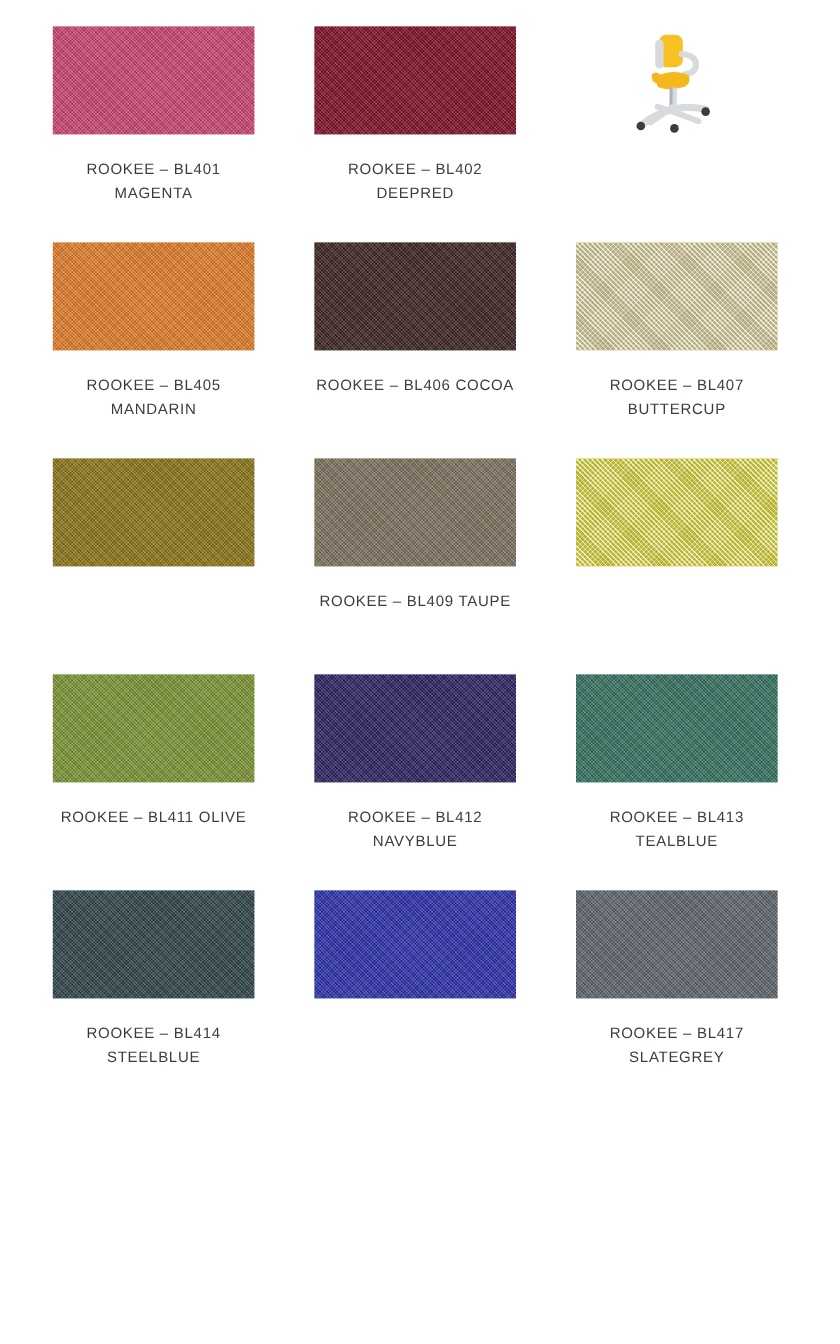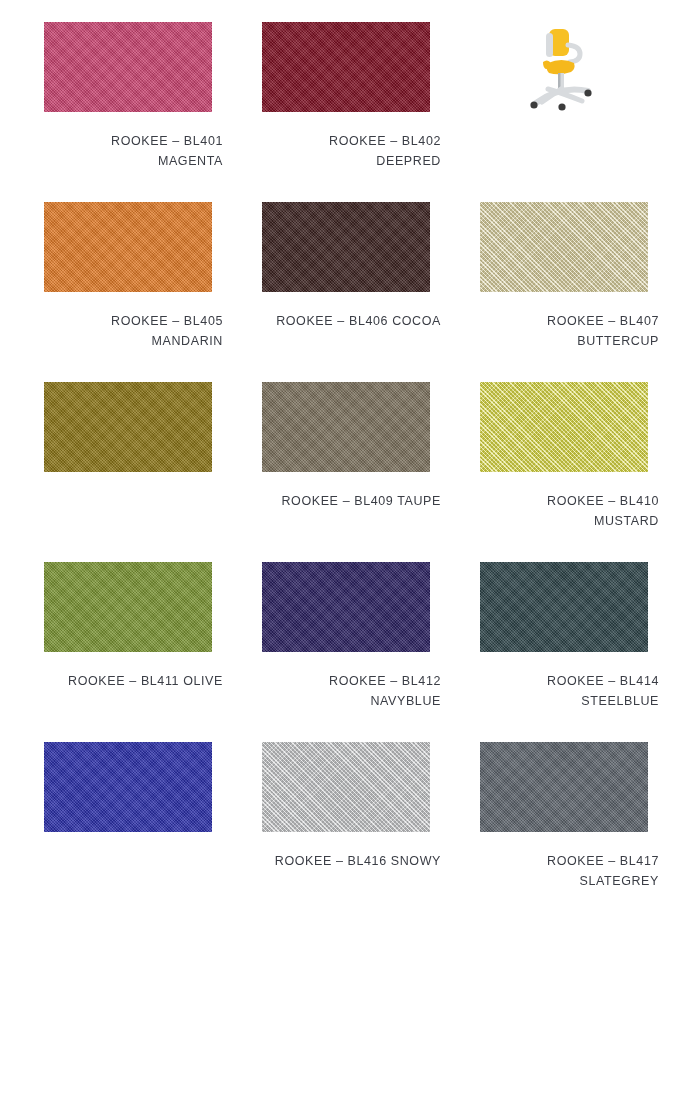--- a/index.html
+++ b/index.html
@@ -99,21 +99,21 @@
     align-items: center;
     justify-content: center;
     background: #ffffff;
   }
   .photo svg { display: block; }
 
   
   .label {
     margin-top: 19px;
     width: 190px;
-    text-align: right;
+    text-align: center;
     font-family: "Liberation Sans", sans-serif;
     font-size: 12.5px;
     line-height: 20px;
     letter-spacing: 0.6px;
     color: #3a3d45;
     text-transform: uppercase;
     white-space: pre-line;
   }
 </style>
 </head>
@@ -188,55 +188,54 @@
       <div class="cell">
         <div class="swatch" style="background-color: rgb(123, 112, 92);">
           <div class="weave"></div>
         </div>
         <div class="label">ROOKEE – BL409 TAUPE</div>
       </div>
       <div class="cell">
         <div class="swatch strong-weave" style="background-color: rgb(223, 222, 69);">
           <div class="weave"></div>
         </div>
-        <div class="label">ROOKEE – BL410
-MUSTARD</div>
       </div>
       <div class="cell">
         <div class="swatch" style="background-color: rgb(122, 147, 51);">
           <div class="weave"></div>
         </div>
         <div class="label">ROOKEE – BL411 OLIVE</div>
       </div>
       <div class="cell">
         <div class="swatch" style="background-color: rgb(43, 33, 96);">
           <div class="weave"></div>
         </div>
         <div class="label">ROOKEE – BL412
 NAVYBLUE</div>
       </div>
       <div class="cell">
+        <div class="swatch" style="background-color: rgb(51, 112, 95);">
+          <div class="weave"></div>
+        </div>
+        <div class="label">ROOKEE – BL413
+TEALBLUE</div>
+      </div>
+      <div class="cell">
         <div class="swatch" style="background-color: rgb(45, 67, 72);">
           <div class="weave"></div>
         </div>
         <div class="label">ROOKEE – BL414
 STEELBLUE</div>
       </div>
       <div class="cell">
         <div class="swatch" style="background-color: rgb(43, 47, 168);">
           <div class="weave"></div>
         </div>
       </div>
       <div class="cell">
-        <div class="swatch strong-weave" style="background-color: rgb(200, 202, 204);">
-          <div class="weave"></div>
-        </div>
-        <div class="label">ROOKEE – BL416 SNOWY</div>
-      </div>
-      <div class="cell">
         <div class="swatch" style="background-color: rgb(92, 99, 107);">
           <div class="weave"></div>
         </div>
         <div class="label">ROOKEE – BL417
 SLATEGREY</div>
       </div>
     </div>
 </div>
 
 </body></html>

